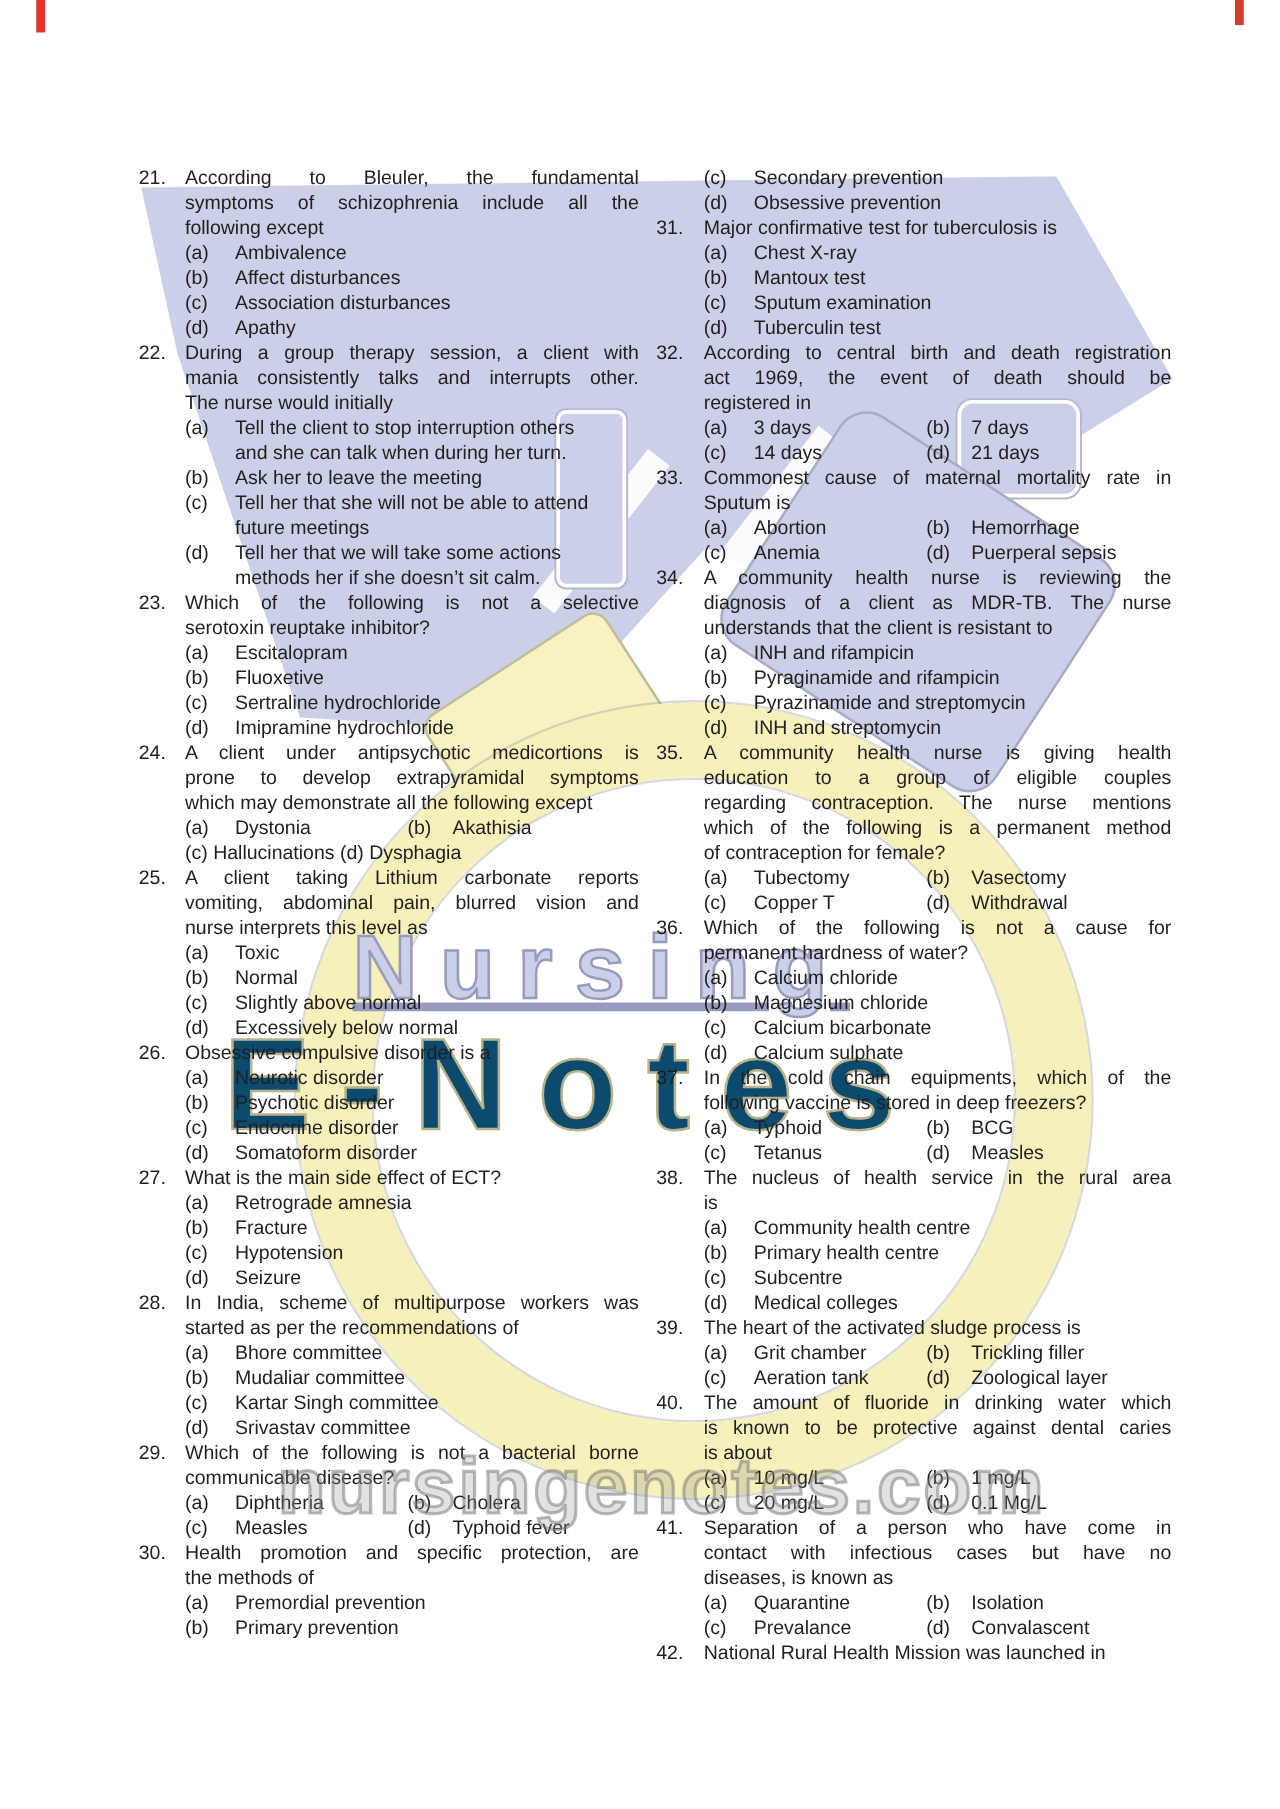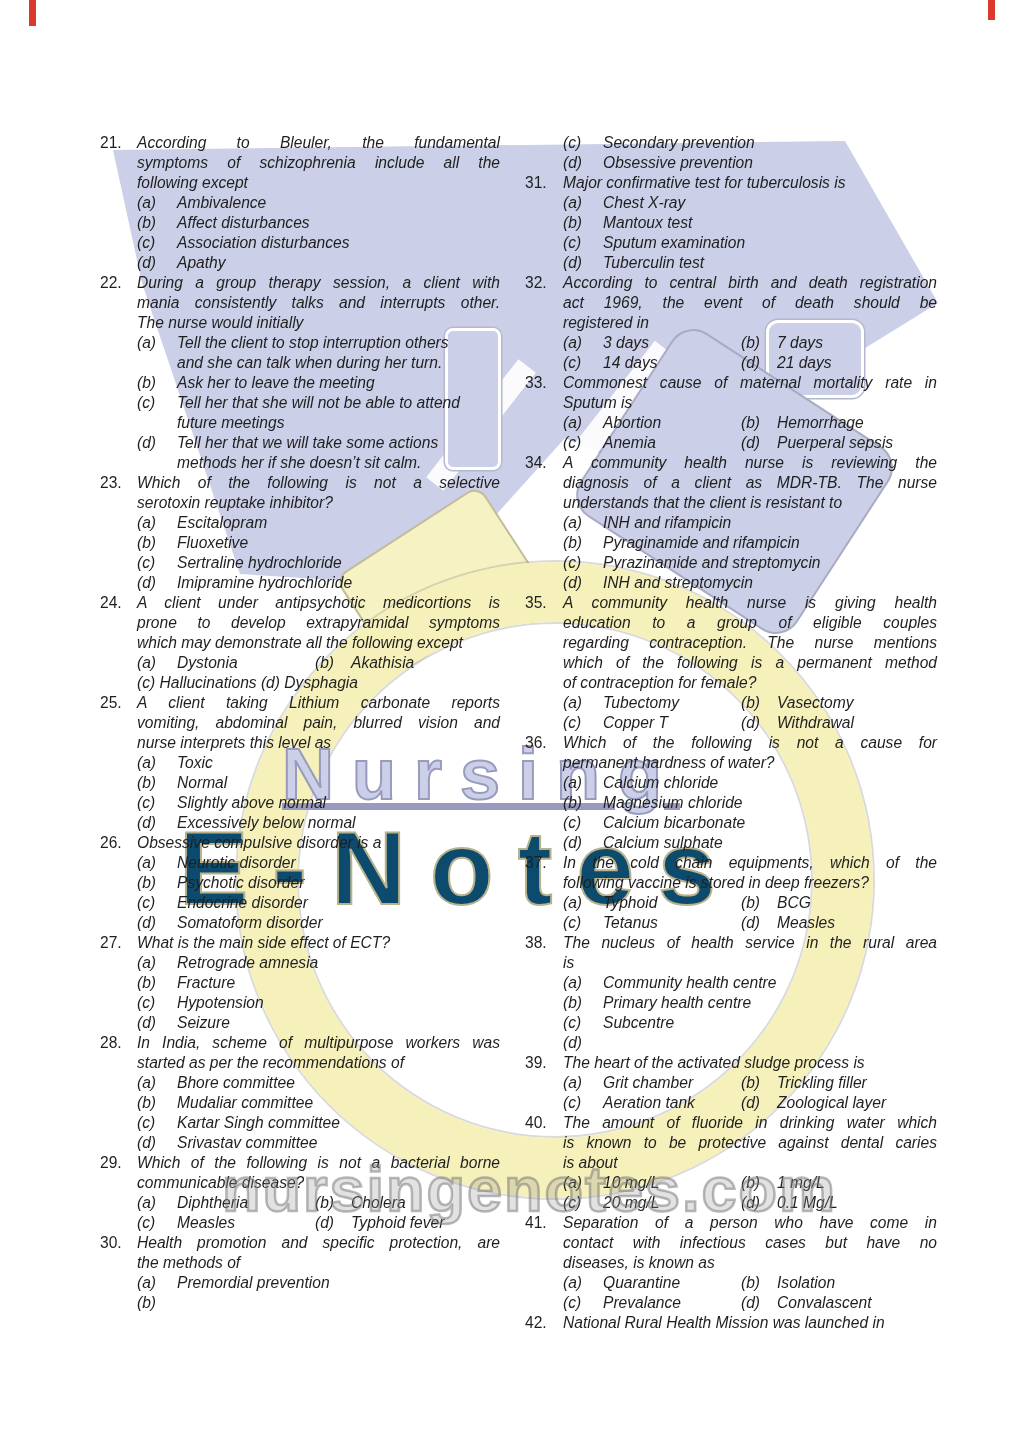--- a/index.html
+++ b/index.html
@@ -60,26 +60,26 @@
   }
   .red-mark{position:absolute;background:var(--red);z-index:4;}
   .rm-l{left:29px;top:0;width:7px;height:26px;}
   .rm-r{left:988px;top:0;width:7px;height:20px;}
 
   
   .col{
     position:absolute;z-index:2;
     font-size:15.6px;line-height:20px;color:var(--ink);
   }
-  .col-left{left:100px;top:133px;width:400px;}
+  .col-left{left:111px;top:133px;width:400px;}
   .col-right{left:525px;top:133px;width:412px;}
   .q{display:flex;}
   .qn{flex:none;width:37px;}
   .col-right .qn{width:38px;}
-  .qc{flex:1;min-width:0;font-style:italic;}
+  .qc{flex:1;min-width:0;}
   .ql{white-space:normal;}
   .ql.j{text-align:justify;text-align-last:justify;}
   .opt{display:flex;}
   .om{flex:none;width:40px;}
   .ol{flex:1;min-width:0;}
   .opt2{display:flex;}
   .opt2 .cell1{flex:none;width:178px;display:flex;}
   .opt2 .cell2{flex:1;display:flex;min-width:0;}
   .om2{flex:none;width:36px;}
   .ol2{flex:1;min-width:0;}
@@ -376,20 +376,23 @@
           <div class="ql j">Health promotion and specific protection, are</div>
           <div class="ql">the methods of</div>
           <div class="opt">
             <span class="om">(a)</span>
             <div class="ol">
               <div>Premordial prevention</div>
             </div>
           </div>
           <div class="opt">
             <span class="om">(b)</span>
+            <div class="ol">
+              <div>Primary prevention</div>
+            </div>
           </div>
         </div>
       </div>
     </div>
   <div class="col col-right" id="col1">
       <div class="q">
         <div class="qn"></div>
         <div class="qc">
           <div class="opt">
             <span class="om">(c)</span>
@@ -628,20 +631,23 @@
             </div>
           </div>
           <div class="opt">
             <span class="om">(c)</span>
             <div class="ol">
               <div>Subcentre</div>
             </div>
           </div>
           <div class="opt">
             <span class="om">(d)</span>
+            <div class="ol">
+              <div>Medical colleges</div>
+            </div>
           </div>
         </div>
       </div>
       <div class="q">
         <div class="qn">39.</div>
         <div class="qc">
           <div class="ql">The heart of the activated sludge process is</div>
           <div class="opt2">
             <div class="cell1">
               <span class="om">(a)</span>

